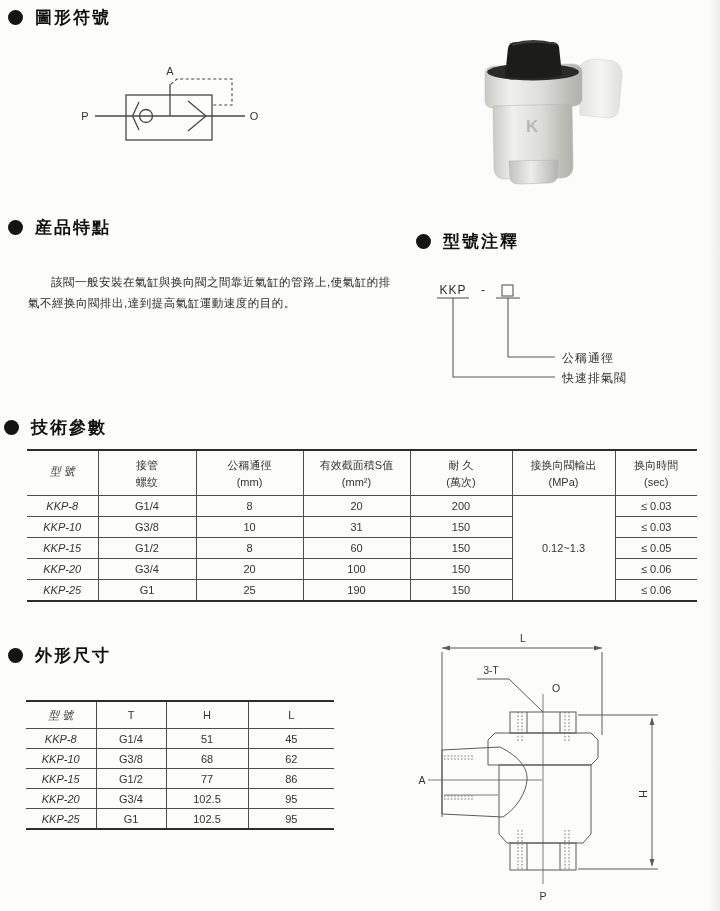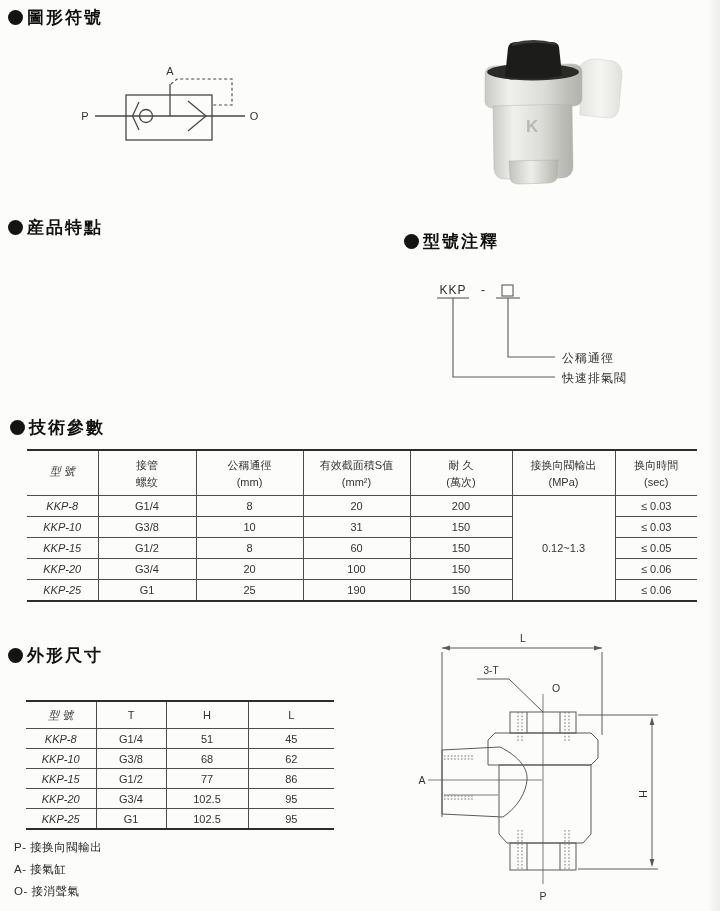--- a/index.html
+++ b/index.html
@@ -6,21 +6,21 @@
   .page {
     position:relative; width:720px; height:911px; margin:0 auto;
     background:#fcfcfa; overflow:hidden;
     font-family:"Liberation Sans","DejaVu Sans",sans-serif; color:#222;
   }
   .page::after {
     content:''; position:absolute; top:0; right:0; width:12px; height:100%;
     background:linear-gradient(to right, rgba(0,0,0,0), rgba(0,0,0,0.06));
     pointer-events:none;
   }
-  .heading { position:absolute; display:flex; align-items:center; gap:4px; }
+  .heading { position:absolute; display:flex; align-items:center; gap:12px; }
   .heading .bullet { width:15px; height:15px; border-radius:50%; background:#141414; flex:0 0 auto; }
   .heading .htext { font-size:17px; font-weight:bold; color:#111; letter-spacing:2px; white-space:nowrap; }
 
   .para {
     position:absolute; left:28px; top:272px; width:364px;
     font-size:11.5px; line-height:21px; color:#2b2b2b; text-indent:2em;
     letter-spacing:0.5px;
   }
 
   table.tbl { border-collapse:collapse; table-layout:fixed;
@@ -107,41 +107,42 @@
 
     <path d="M41,135 L90,134 L89,150 Q89,157 80,157 L51,158 Q42,158 42,151 Z" fill="url(#gNut)" stroke="#adada8" stroke-width="0.5"></path>
 
     <text x="58" y="106" font-size="17" font-weight="bold" fill="#b9b9b4">K</text>
   </svg>
 
   <div class="heading" style="left:8px; top:216px;">
     <span class="bullet"></span>
     <span class="htext">産品特點</span>
   </div>
-
-  <div class="heading" style="left:404px; top:230px;">
+  <div class="para">該閥一般安裝在氣缸與换向閥之間靠近氣缸的管路上,使氣缸的排氣不經换向閥排出,達到提高氣缸運動速度的目的。</div>
+
+  <div class="heading" style="left:416px; top:230px;">
     <span class="bullet"></span>
     <span class="htext">型號注釋</span>
   </div>
 
   <svg class="abs" style="left:428px; top:276px;" width="285" height="118" viewBox="0 0 285 118">
     <g stroke="#5a5a5a" stroke-width="1.1" fill="none">
       <path d="M9,22 H41"></path>
       <path d="M68,22 H92"></path>
       <rect x="74" y="9" width="11" height="11"></rect>
       <path d="M25,22 V101 H127"></path>
       <path d="M80,22 V81 H127"></path>
     </g>
     <text x="25" y="18" font-size="12" fill="#2e2e2e" text-anchor="middle" letter-spacing="1">KKP</text>
     <text x="55" y="18" font-size="12" fill="#2e2e2e" text-anchor="middle">-</text>
     <text x="134" y="86" font-size="12" fill="#2e2e2e" letter-spacing="1">公稱通徑</text>
     <text x="134" y="106" font-size="12" fill="#2e2e2e" letter-spacing="1">快速排氣閥</text>
   </svg>
 
-  <div class="heading" style="left:10px; top:416px;">
+  <div class="heading" style="left:4px; top:416px;">
     <span class="bullet"></span>
     <span class="htext">技術參數</span>
   </div>
 
   <table class="tbl" id="tech-table">
     <colgroup>
       <col style="width:71px">
         <col style="width:98px">
         <col style="width:107px">
       <col style="width:107px">
@@ -343,19 +344,14 @@
       <path d="M237,245 L234.6,237 L239.4,237 Z"></path>
     </g>
     <text x="108" y="20" font-size="10.5" fill="#333" text-anchor="middle">L</text>
     <text x="76" y="52" font-size="10" fill="#333" text-anchor="middle">3-T</text>
     <text x="141" y="70" font-size="10.5" fill="#333" text-anchor="middle">O</text>
     <text x="7" y="162" font-size="10.5" fill="#333" text-anchor="middle">A</text>
     <text x="232" y="172" font-size="10.5" fill="#333" text-anchor="middle" transform="rotate(-90 232,172)">H</text>
     <text x="128" y="278" font-size="10.5" fill="#333" text-anchor="middle">P</text>
   </svg>
 
-  <div class="notes">
-    <div>P- 接换向閥輸出</div>
-    <div>A- 接氣缸</div>
-    <div>O- 接消聲氣</div>
-  </div>
 
 </div>
 
 </body></html>

